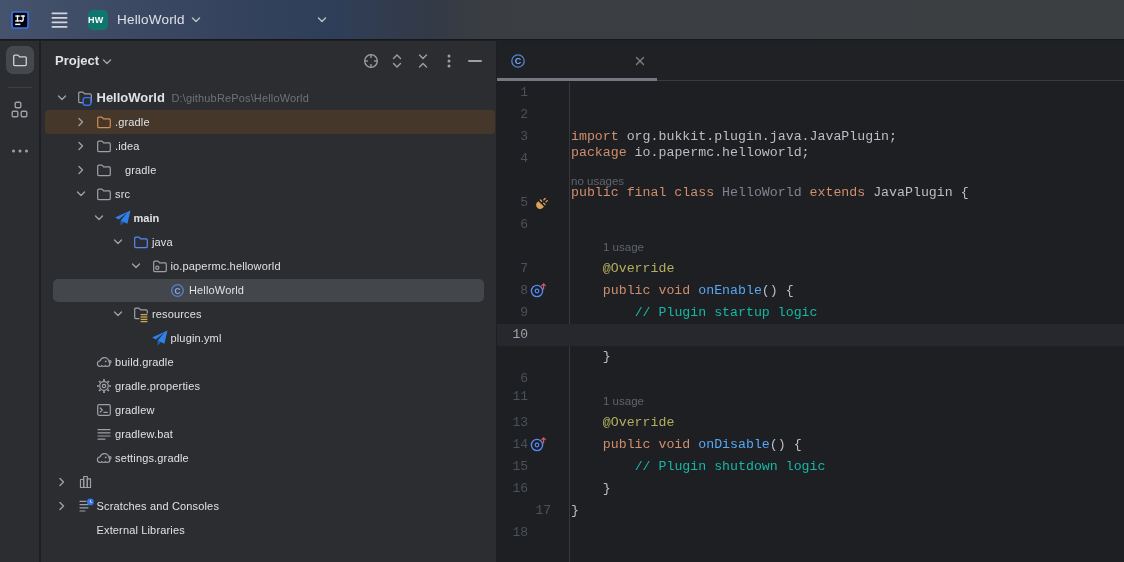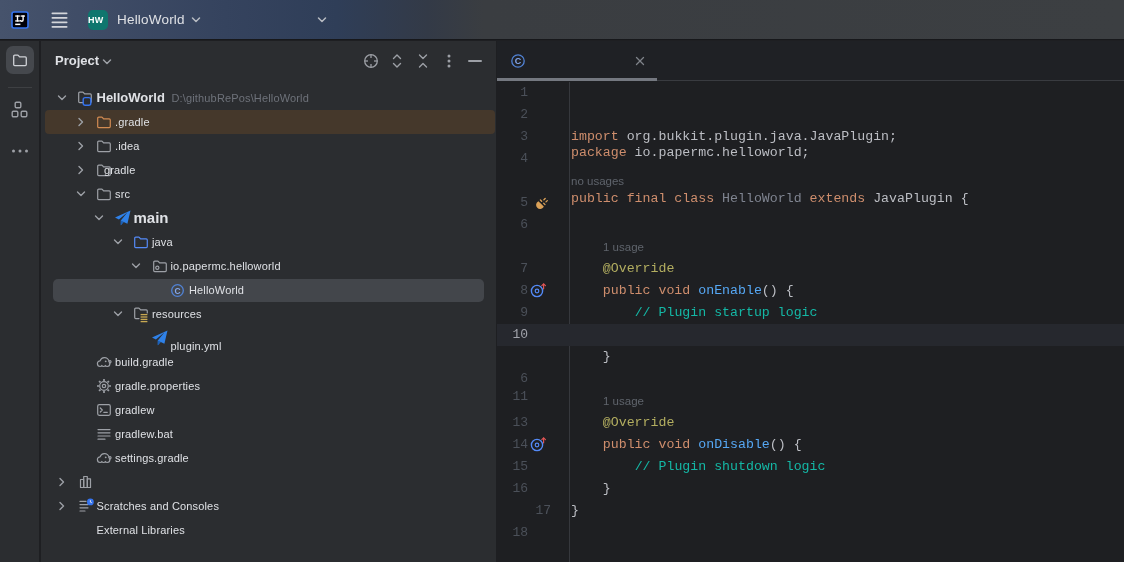--- a/index.html
+++ b/index.html
@@ -161,36 +161,36 @@
       <svg class="abs" style="left:96px; top:138px;" width="16" height="16" viewBox="0 0 16 16">
         <path d="M1.7 12.6 V4.2 a1 1 0 0 1 1-1 h3 a1 1 0 0 1 .78.37 l1.1 1.36 h5.7 a1 1 0 0 1 1 1 v6.67 a1 1 0 0 1 -1 1 h-10.6 a1 1 0 0 1 -1-1 z" fill="none" stroke="#9da0a6" stroke-width="1.2" stroke-linejoin="round"></path>
       </svg>
       <div class="rowlabel" style="left:115px; top:134px; ">.idea</div>
       <svg class="abs" style="left:76.5px; top:165px;" width="8" height="10" viewBox="0 0 8 10">
         <polyline points="2,1.5 5.5,5 2,8.5" fill="none" stroke="#9da0a6" stroke-width="1.4" stroke-linecap="round" stroke-linejoin="round"></polyline>
       </svg>
       <svg class="abs" style="left:96px; top:162px;" width="16" height="16" viewBox="0 0 16 16">
         <path d="M1.7 12.6 V4.2 a1 1 0 0 1 1-1 h3 a1 1 0 0 1 .78.37 l1.1 1.36 h5.7 a1 1 0 0 1 1 1 v6.67 a1 1 0 0 1 -1 1 h-10.6 a1 1 0 0 1 -1-1 z" fill="none" stroke="#9da0a6" stroke-width="1.2" stroke-linejoin="round"></path>
       </svg>
-      <div class="rowlabel" style="left:104px; top:158px; ">gradle</div>
+      <div class="rowlabel" style="left:125px; top:158px; ">gradle</div>
       <svg class="abs" style="left:75.5px; top:190px;" width="10" height="8" viewBox="0 0 10 8">
         <polyline points="1.5,2 5,5.5 8.5,2" fill="none" stroke="#9da0a6" stroke-width="1.4" stroke-linecap="round" stroke-linejoin="round"></polyline>
       </svg>
       <svg class="abs" style="left:96px; top:186px;" width="16" height="16" viewBox="0 0 16 16">
         <path d="M1.7 12.6 V4.2 a1 1 0 0 1 1-1 h3 a1 1 0 0 1 .78.37 l1.1 1.36 h5.7 a1 1 0 0 1 1 1 v6.67 a1 1 0 0 1 -1 1 h-10.6 a1 1 0 0 1 -1-1 z" fill="none" stroke="#9da0a6" stroke-width="1.2" stroke-linejoin="round"></path>
       </svg>
       <div class="rowlabel" style="left:115px; top:182px; ">src</div>
       <svg class="abs" style="left:94px; top:214px;" width="10" height="8" viewBox="0 0 10 8">
         <polyline points="1.5,2 5,5.5 8.5,2" fill="none" stroke="#9da0a6" stroke-width="1.4" stroke-linecap="round" stroke-linejoin="round"></polyline>
       </svg>
       <svg class="abs" style="left:113.5px; top:209px;" width="18" height="18" viewBox="0 0 18 18">
     <path d="M16.5 1.5 L1 8.6 l3.9 1.9 8.6-7.3 -6.7 8.2 v4.9 l2.9-3.4 3.7 1.8 z" fill="#2f81e8"></path>
     <path d="M6.8 11.4 v4.8 l2.9-3.4 z" fill="#1b5fb5"></path>
       </svg>
-      <div class="rowlabel" style="left:133.5px; top:206px; font-weight:700;font-size:15px;letter-spacing:0;">main</div>
+      <div class="rowlabel" style="left:133.5px; top:206px; font-weight:700;font-size:11px;letter-spacing:0;">main</div>
       <svg class="abs" style="left:112.5px; top:238px;" width="10" height="8" viewBox="0 0 10 8">
         <polyline points="1.5,2 5,5.5 8.5,2" fill="none" stroke="#9da0a6" stroke-width="1.4" stroke-linecap="round" stroke-linejoin="round"></polyline>
       </svg>
       <svg class="abs" style="left:133px; top:234px;" width="16" height="16" viewBox="0 0 16 16">
         <path d="M1.7 12.6 V4.2 a1 1 0 0 1 1-1 h3 a1 1 0 0 1 .78.37 l1.1 1.36 h5.7 a1 1 0 0 1 1 1 v6.67 a1 1 0 0 1 -1 1 h-10.6 a1 1 0 0 1 -1-1 z" fill="none" stroke="#548af7" stroke-width="1.2" stroke-linejoin="round"></path>
       </svg>
       <div class="rowlabel" style="left:152px; top:230px; ">java</div>
       <svg class="abs" style="left:131px; top:262px;" width="10" height="8" viewBox="0 0 10 8">
         <polyline points="1.5,2 5,5.5 8.5,2" fill="none" stroke="#9da0a6" stroke-width="1.4" stroke-linecap="round" stroke-linejoin="round"></polyline>
       </svg>
@@ -215,21 +215,21 @@
           <line x1="7.6" y1="12" x2="14.4" y2="12"></line>
           <line x1="7.6" y1="14.4" x2="14.4" y2="14.4"></line>
           <line x1="7.6" y1="16.6" x2="14.4" y2="16.6"></line>
         </g>
       </svg>
       <div class="rowlabel" style="left:152px; top:302px; ">resources</div>
       <svg class="abs" style="left:150.5px; top:329px;" width="18" height="18" viewBox="0 0 18 18">
     <path d="M16.5 1.5 L1 8.6 l3.9 1.9 8.6-7.3 -6.7 8.2 v4.9 l2.9-3.4 3.7 1.8 z" fill="#2f81e8"></path>
     <path d="M6.8 11.4 v4.8 l2.9-3.4 z" fill="#1b5fb5"></path>
       </svg>
-      <div class="rowlabel" style="left:170.5px; top:334px;text-align:center; ">plugin.yml</div>
+      <div class="rowlabel" style="left:170.5px; top:326px;text-align:center; ">plugin.yml</div>
       <svg class="abs" style="left:96px; top:354px;" width="16" height="16" viewBox="0 0 16 16">
     <g fill="none" stroke="#9da0a6" stroke-width="1.2" stroke-linecap="round" stroke-linejoin="round">
       <path d="M12.9 7.2 c0.7-1 1.9-0.7 2.1 0.2 0.2 0.9-0.6 1.8-1.7 1.5"></path>
       <path d="M13.1 7.7 C12.8 5.2 10.6 3.4 8.2 3.6 6.3 3.8 4.7 5 4.1 6.8 2.6 6.8 1.4 8 1.4 9.5 c0 1.6 1.2 3 2.7 3 0.8 0 1.3-0.4 1.7-1 0.4 0.6 1 1 1.8 1 0.8 0 1.4-0.4 1.8-1 0.4 0.6 1 1 1.8 1 1.5 0 2.7-1.4 2.7-3 0-0.7-0.3-1.4-0.8-1.8"></path>
     </g>
     <circle cx="9.7" cy="7.3" r="0.9" fill="#9da0a6"></circle>
       </svg>
       <div class="rowlabel" style="left:115px; top:350px; ">build.gradle</div>
       <svg class="abs" style="left:96px; top:378px;" width="16" height="16" viewBox="0 0 16 16">
     <g fill="none" stroke="#9da0a6" stroke-width="1.2">
@@ -319,21 +319,21 @@
 
   <div id="code">
       <div class="lnum" style="left:497px; top:82px; ">1</div>
       <div class="codeline" style="left:571px; top:94px;margin-top:48px;"><span class="kw">package</span> io.papermc.helloworld;</div>
       <div class="lnum" style="left:497px; top:104px; ">2</div>
       <div class="lnum" style="left:497px; top:126px; ">3</div>
       <div class="codeline" style="left:571px; top:126px;"><span class="kw">import</span> org.bukkit.plugin.java.JavaPlugin;</div>
       <div class="lnum" style="left:497px; top:148px; ">4</div>
       <div class="inlay" style="left:571px; top:170px;">no usages</div>
       <div class="lnum" style="left:497px; top:192px; ">5</div>
-      <div class="codeline" style="left:571px; top:188px;"><span class="kw">public final class</span> <span class="dim">HelloWorld</span> <span class="kw">extends</span> JavaPlugin {</div>
+      <div class="codeline" style="left:571px; top:182px;"><span class="kw">public final class</span> <span class="dim">HelloWorld</span> <span class="kw">extends</span> JavaPlugin {</div>
       <svg class="abs" style="left:534px; top:196.5px;" width="14" height="14" viewBox="0 0 14 14">
     <path d="M4.4 4.2 L9.8 9.6 c-0.6 1.5-2 2.5-3.7 2.5 -2.2 0-4-1.8-4-4 0-1.7 1-3.2 2.3-3.9 z" fill="#dba158"></path>
     <g stroke="#dba158" stroke-width="1.3" stroke-linecap="round">
       <line x1="6.4" y1="3" x2="7.7" y2="4.3"></line>
       <line x1="9.7" y1="6.3" x2="11" y2="7.6"></line>
       <line x1="9.9" y1="2.8" x2="11.2" y2="1.5"></line>
       <line x1="12" y1="4.9" x2="13.3" y2="3.6"></line>
     </g>
       </svg>
       <div class="lnum" style="left:497px; top:214px; ">6</div>

